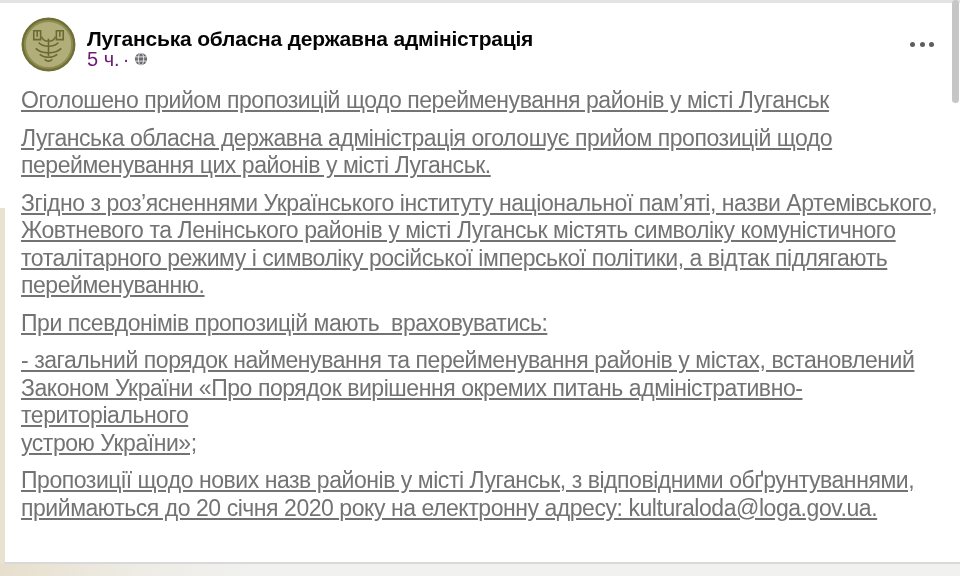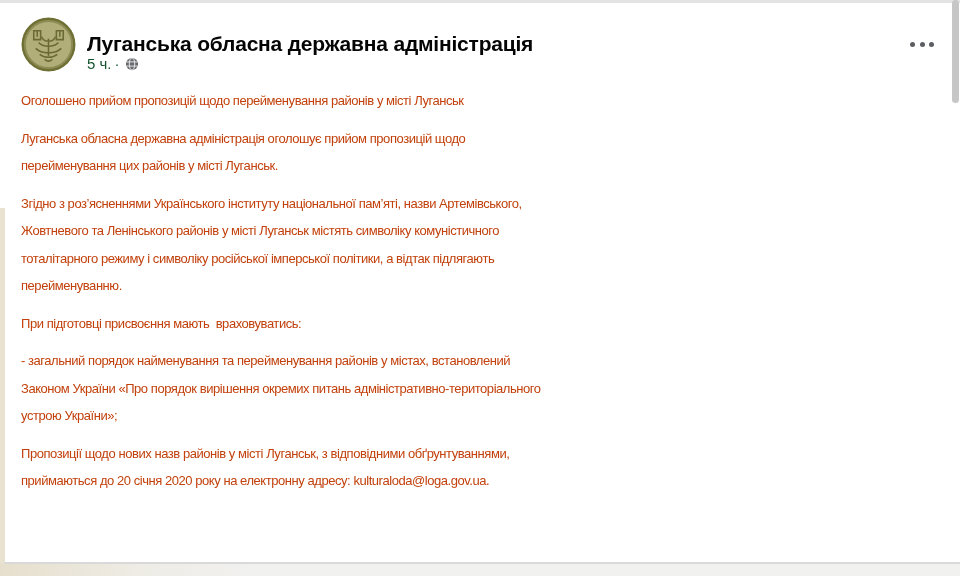--- a/index.html
+++ b/index.html
@@ -13,50 +13,50 @@
   .top-line {
     position: absolute; left: 0; top: 0; width: 960px; height: 3px;
     background: #e3e3e3;
   }
   .card {
     position: absolute; left: 0; top: 3px; width: 960px; height: 560px;
     background: #ffffff;
   }
   .header {
     position: absolute; left: 21px; top: 14px; right: 20px;
-    display: flex; align-items: flex-end;
+    display: flex; align-items: center;
   }
   .avatar {
     width: 55px; height: 55px; border-radius: 50%;
     flex: 0 0 55px; cursor: pointer; overflow: hidden;
   }
   .header-text { margin-left: 11px; padding-top: 3px; }
   .author {
     font-size: 21px; font-weight: 700; letter-spacing: -0.2px;
     color: #050505; line-height: 25px; cursor: pointer;
   }
   .meta {
     display: flex; align-items: center;
-    font-size: 15px; color: #14532d; line-height: 16px;
+    font-size: 20px; color: #701a75; line-height: 16px;
   }
   .meta .sep { margin: 0 5px 0 3px; }
   .menu-btn {
     position: absolute; right: 20px; top: 33px;
     display: flex; gap: 4.5px; padding: 6px; cursor: pointer;
   }
   .menu-btn i {
     width: 5px; height: 5px; border-radius: 50%;
     background: #5b5d61; display: block;
   }
   .post-body {
     position: absolute; left: 21px; top: 84px; width: 925px;
   }
   .post-body p {
-    font-size: 13px; line-height: 27.5px; letter-spacing: -0.45px;
-    white-space: pre-wrap; margin-bottom: 10px; color: #c2410c;
+    font-size: 23px; line-height: 27.5px; letter-spacing: -0.45px;
+    white-space: pre-wrap; margin-bottom: 10px; color: #737373; text-decoration: underline;
   }
   .bottom-divider {
     position: absolute; left: 4px; top: 562px; width: 956px; height: 2px;
     background: #d9d9d9;
   }
   .bottom-strip {
     position: absolute; left: 0; top: 564px; width: 960px; height: 12px;
     background: linear-gradient(to right, #e7dfcd 0px, #eeece5 140px, #f1f1f0 260px, #f1f1f0 100%);
   }
   .left-strip {
@@ -121,21 +121,21 @@
   </div>
 
   <div class="post-body">
     <p>Оголошено прийом пропозицій щодо перейменування районів у місті Луганськ</p>
     <p>Луганська обласна державна адміністрація оголошує прийом пропозицій щодо
 перейменування цих районів у місті Луганськ.</p>
     <p>Згідно з роз’ясненнями Українського інституту національної пам’яті, назви Артемівського,
 Жовтневого та Ленінського районів у місті Луганськ містять символіку комуністичного
 тоталітарного режиму і символіку російської імперської політики, а відтак підлягають
 перейменуванню.</p>
-    <p>При підготовці присвоєння мають  враховуватись:</p>
+    <p>При псевдонімів пропозицій мають  враховуватись:</p>
     <p>- загальний порядок найменування та перейменування районів у містах, встановлений
 Законом України «Про порядок вирішення окремих питань адміністративно-територіального
 устрою України»;</p>
     <p>Пропозиції щодо нових назв районів у місті Луганськ, з відповідними обґрунтуваннями,
 приймаються до 20 січня 2020 року на електронну адресу: kulturaloda@loga.gov.ua.</p>
   </div>
 
 </div>
 
 <div class="top-line"></div>

